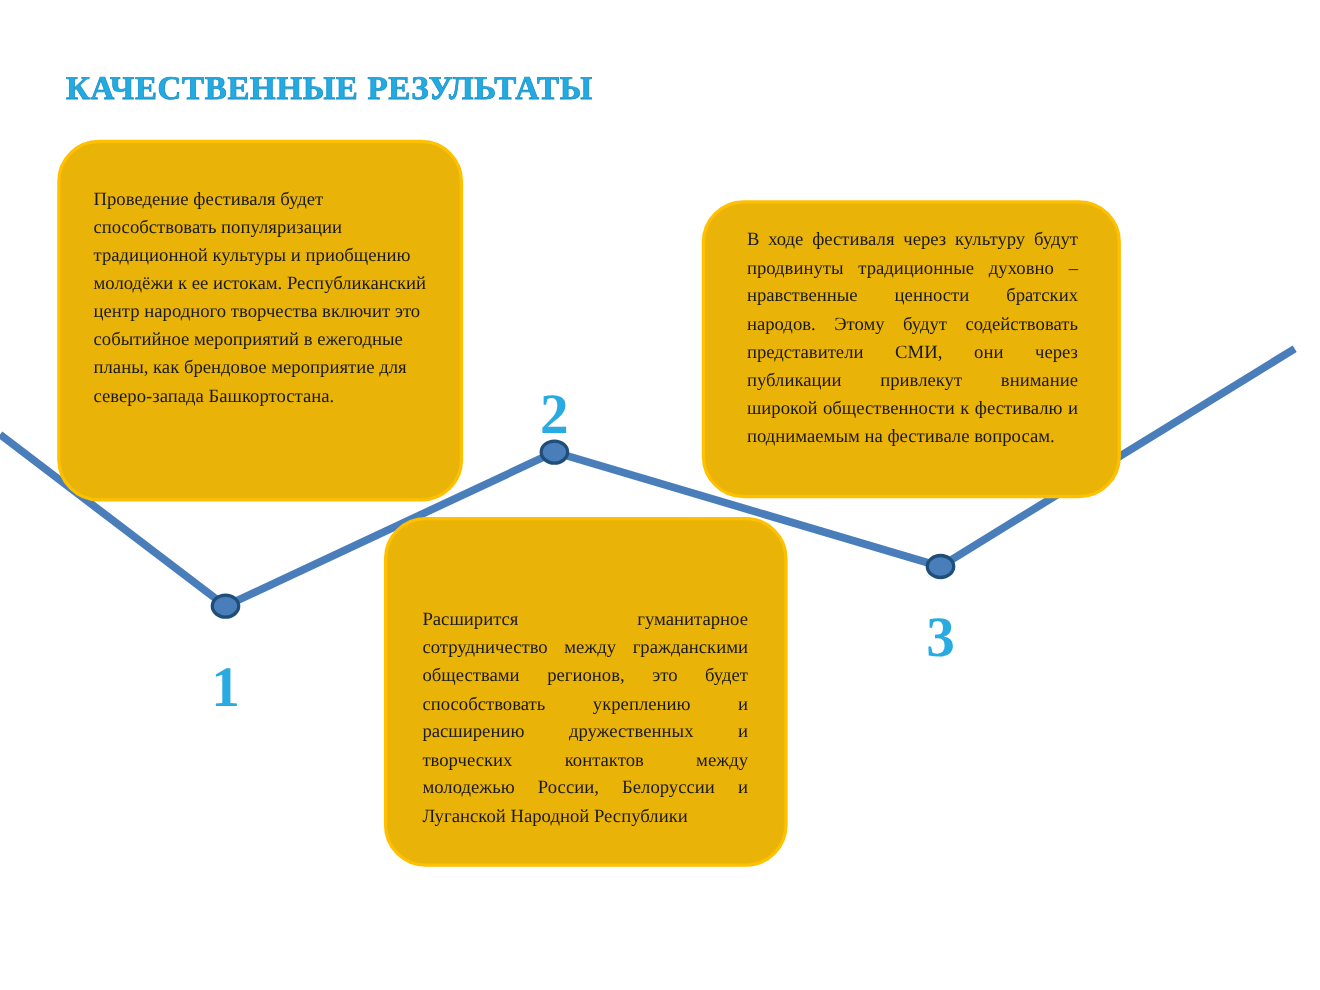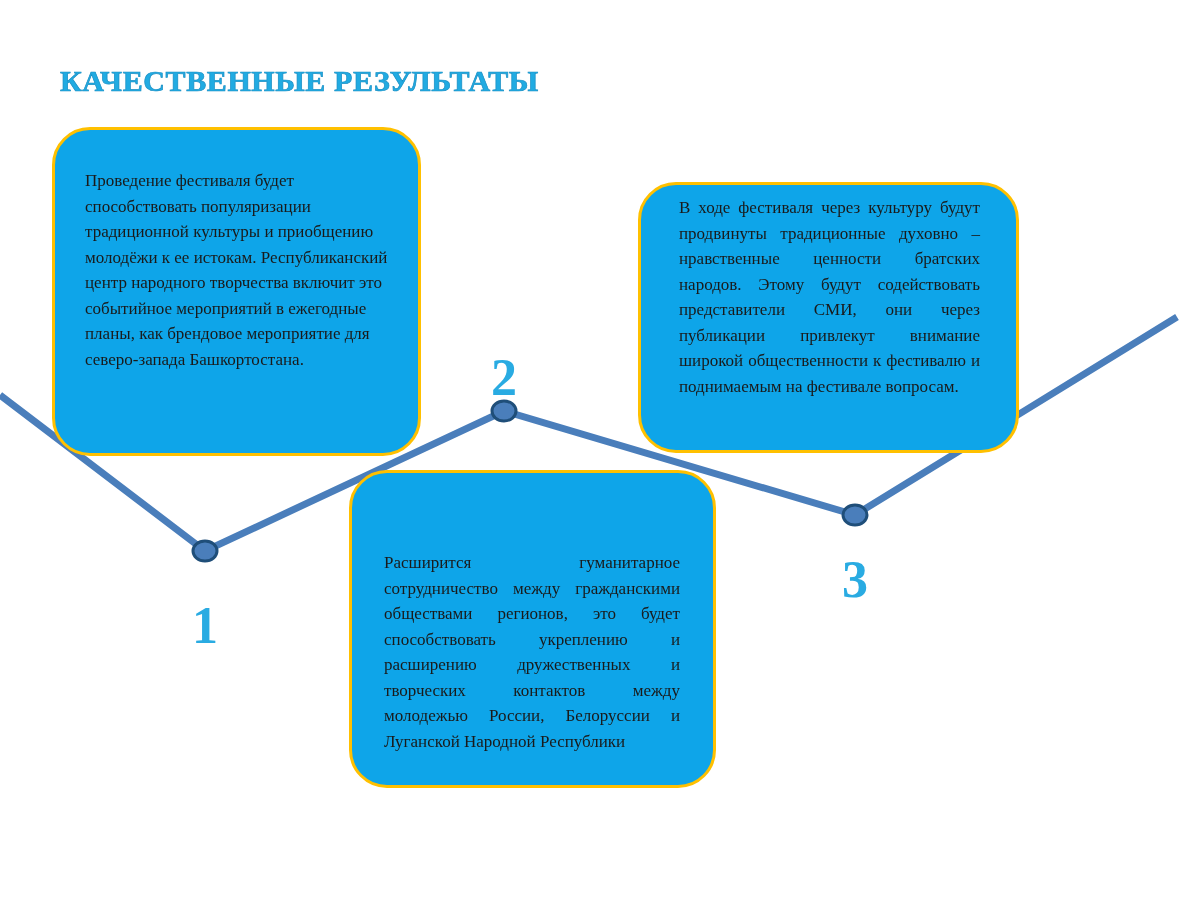--- a/index.html
+++ b/index.html
@@ -45,21 +45,21 @@
     height: 900px;
     z-index: 1;
     pointer-events: none;
   }
 
   
   .callout {
     position: absolute;
     z-index: 2;
     box-sizing: border-box;
-    background: #0ea5e9;
+    background: #eab308;
     border: 3px solid #FFC000;
     border-radius: 38px;
     color: #1A1A1A;
   }
   .callout-text {
     font-family: "Liberation Serif", "DejaVu Serif", serif;
     font-size: 17px;
     line-height: 25.5px;
     color: #1A1A1A;
     hyphens: none;
@@ -81,21 +81,21 @@
     height: 318px;
     padding: 34px 33px 0 32px;
   }
   #callout-2 .callout-text { text-align: justify; text-align-last: left; margin-top: 43px; }
 
   #callout-3 {
     left: 638px;
     top: 182px;
     width: 381px;
     height: 271px;
-    padding: 10px 36px 0 38px;
+    padding: 20px 36px 0 38px;
   }
   #callout-3 .callout-text { text-align: justify; text-align-last: left; }
 
   
   .step-number {
     position: absolute;
     z-index: 3;
     font-family: "Liberation Serif", "DejaVu Serif", serif;
     font-weight: bold;
     font-size: 52px;

